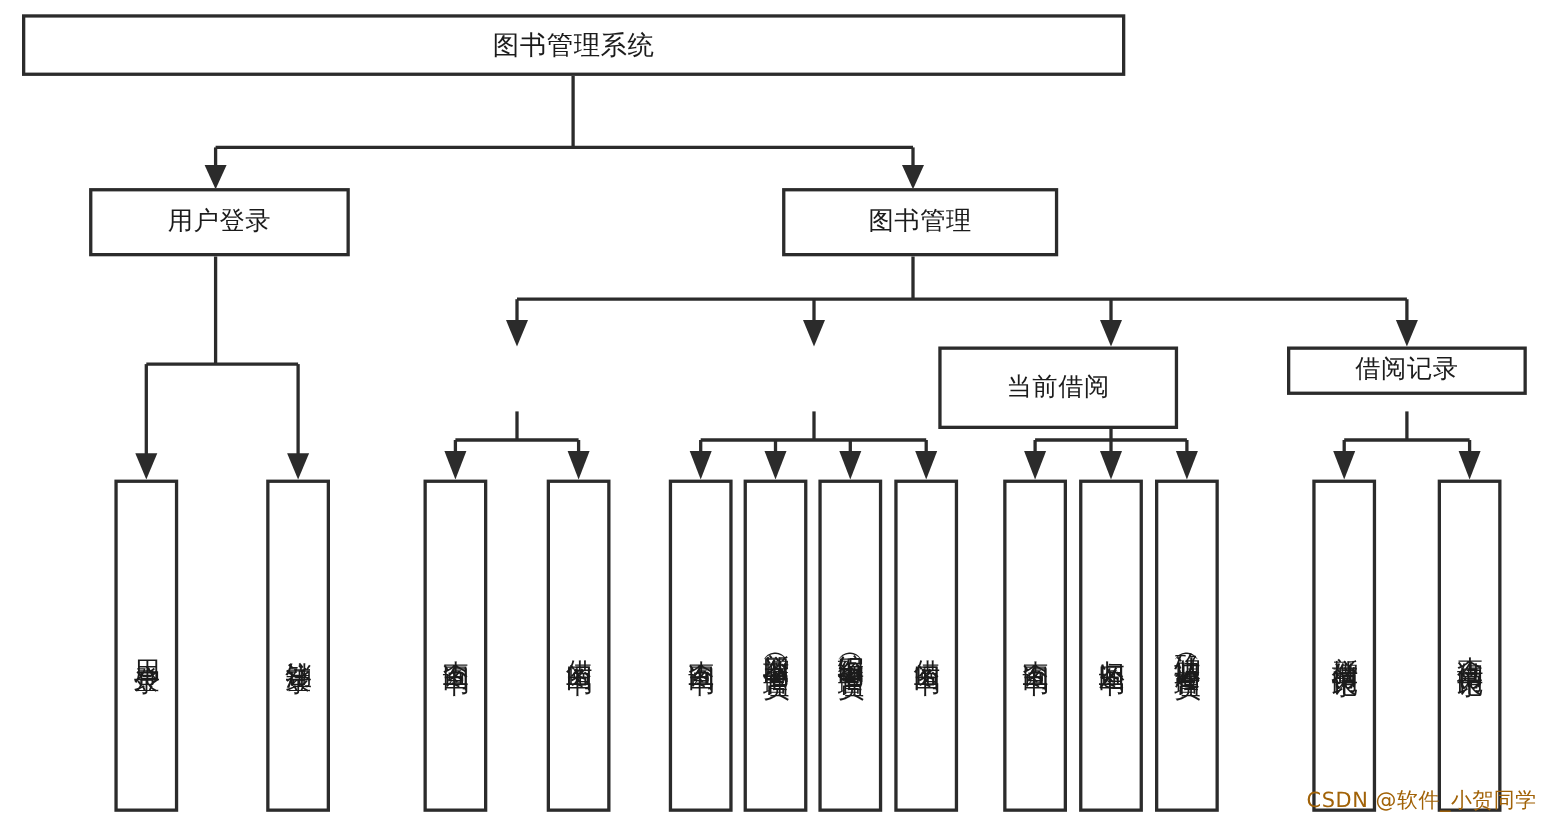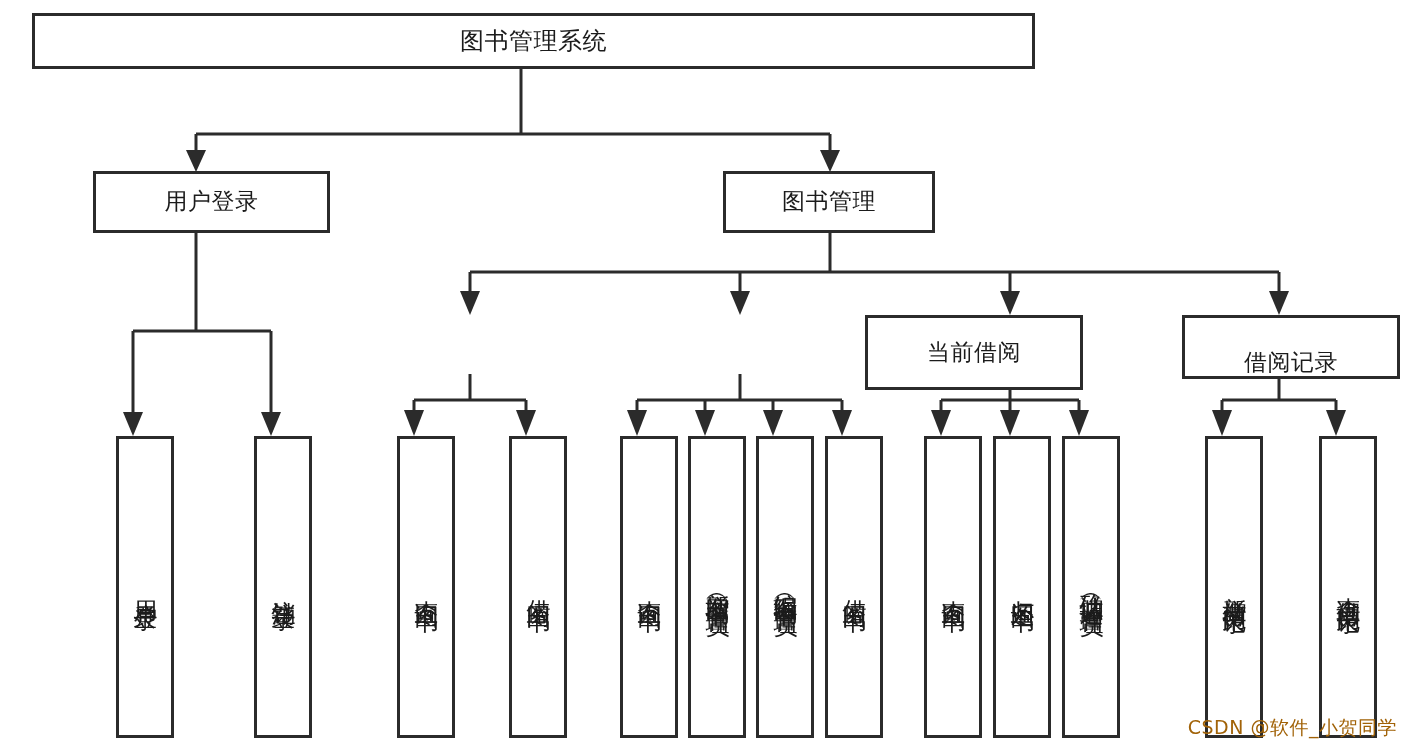--- a/index.html
+++ b/index.html
@@ -41,21 +41,20 @@
   .node {
     position: absolute;
     z-index: 2;
     box-sizing: border-box;
     background: #ffffff;
     border: 3px solid #2b2b2b;
     display: flex;
     align-items: center;
     justify-content: center;
     color: #1b1b1b;
-    margin-left: 12px;
   }
   .node .node-label {
     display: block;
     text-align: center;
     line-height: 1.18;
     letter-spacing: 0.5px;
   }
   
   .node.horizontal .node-label {
     writing-mode: horizontal-tb;
@@ -163,31 +162,31 @@
   </svg>
 
   <div class="node horizontal root" style="left:20px; top:13px; width:1003px; height:56px;">
     <span class="node-label">图书管理系统</span>
   </div>
 
   <div class="node horizontal" style="left:81px; top:171px; width:237px; height:62px;">
     <span class="node-label">用户登录</span>
   </div>
 
-  <div class="node horizontal" style="left:711px; top:171px; width:212px; height:62px;">
+  <div class="node horizontal" style="left:711px; top:171px; width:251px; height:62px;">
     <span class="node-label">图书管理</span>
   </div>
 
 
 
   <div class="node horizontal" style="left:853px; top:315px; width:218px; height:75px;">
     <span class="node-label">当前借阅</span>
   </div>
 
-  <div class="node horizontal" style="left:1170px; top:315px; width:218px; height:64px;align-items:flex-end;">
+  <div class="node horizontal" style="left:1170px; top:315px; width:218px; height:44px;">
     <span class="node-label">借阅记录</span>
   </div>
 
   <div class="node vertical" style="left:104px; top:436px; width:58px; height:302px;">
     <span class="node-label">用户登录</span>
   </div>
 
   <div class="node vertical" style="left:242px; top:436px; width:58px; height:302px;">
     <span class="node-label">注销登录</span>
   </div>

